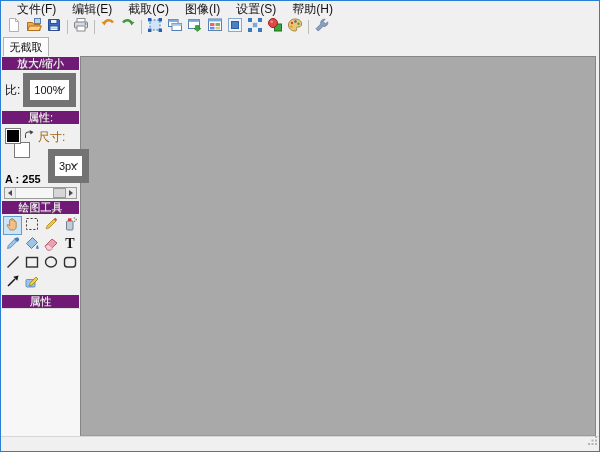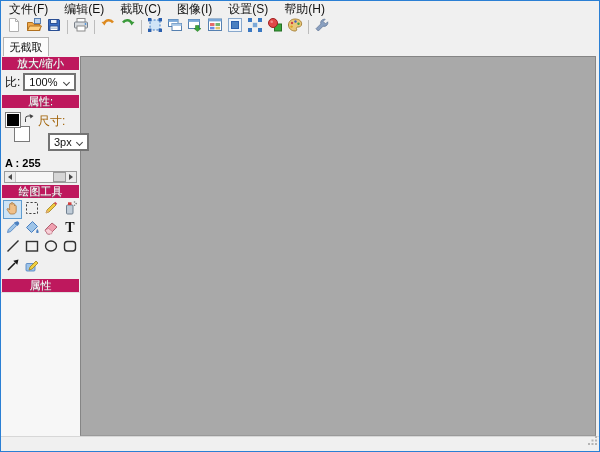--- a/index.html
+++ b/index.html
@@ -11,41 +11,41 @@
     display: flex; flex-direction: column; overflow: hidden;
   }
   
   .titlebar { height: 22px; background: #fff; display: flex; align-items: center; padding-left: 7px; flex: none; }
   .app-icon { width: 15px; height: 15px; margin-right: 6px; flex: none; }
   .title-text { font-size: 12px; color: #1a1a1a; }
   .win-controls { margin-left: auto; display: flex; height: 100%; }
   .win-btn { width: 38px; display: flex; align-items: center; justify-content: center; font-size: 12px; color: #333; cursor: default; }
   .win-btn.close { font-size: 14px; }
   
-  .menubar { height: 16px; display: flex; align-items: flex-end; padding-left: 0; flex: none; }
+  .menubar { height: 16px; display: flex; align-items: flex-end; padding-left: 8px; flex: none; }
   .menu-item { font-size: 12px; color: #111; padding: 0 8px; line-height: 16px; }
   
   .toolbar { height: 19px; display: flex; align-items: center; padding-left: 3px; flex: none; }
   .tool-btn { width: 20px; height: 18px; display: flex; align-items: center; justify-content: center; }
   .tool-btn svg { width: 16px; height: 16px; }
   .tb-sep { width: 1px; height: 14px; background: #bcbcbc; margin: 0 3px; }
   
   .tabrow { height: 20px; position: relative; flex: none; }
   .tab { position: absolute; left: 2px; top: 1px; height: 19px; min-width: 46px; padding: 0 5px;
          background: #fbfbfb; border: 1px solid #b4b4b4; border-bottom: none;
          font-size: 11px; display: flex; align-items: center; justify-content: center; color:#111; }
   
   .main { flex: 1; display: flex; min-height: 0; }
   .sidebar { width: 79px; flex: none; display: flex; flex-direction: column; background: #f0f0f0; }
   .canvas { flex: 1; background: #a9a9a9; border: 1px solid #858585; border-bottom: 1px solid #9a9a9a; margin-right: 3px; }
-  .sec-header { height: 13px; background: #be185d; color: #fff; font-size: 11px; line-height: 13px;
+  .sec-header { height: 13px; background: #701a75; color: #fff; font-size: 11px; line-height: 13px;
                 text-align: center; margin: 1px 1px 0 1px; flex: none; text-shadow: 0 1px 0 #8a8a8a; }
   .zoom-row { display: flex; align-items: center; padding: 3px 4px; gap: 3px; flex: none; }
   .small-label { font-size: 12px; color: #111; }
-  .combo { height: 18px; background: #fff; border: 2px solid #737373; display: flex; align-items: center;
+  .combo { height: 34px; background: #fff; border: 7px solid #737373; display: flex; align-items: center;
            font-size: 11px; padding-left: 4px; position: relative; color:#111; }
   .combo .chev { position: absolute; right: 5px; top: 5px; width: 5px; height: 5px;
                  border-right: 1.4px solid #444; border-bottom: 1.4px solid #444; transform: rotate(45deg); }
   .zoom-combo { flex: 1; }
   
   .color-area { position: relative; height: 46px; margin-top: 2px; flex: none; }
   .swatch { position: absolute; width: 16px; height: 16px; border: 1px solid #7a7a7a; box-shadow: inset 0 0 0 1px #fff; }
   .swatch.bg { left: 13px; top: 16px; background: #fff; }
   .swatch.fg { left: 4px; top: 2px; background: #000; }
   .swap-arrow { position: absolute; left: 23px; top: 0; width: 10px; height: 10px; }

